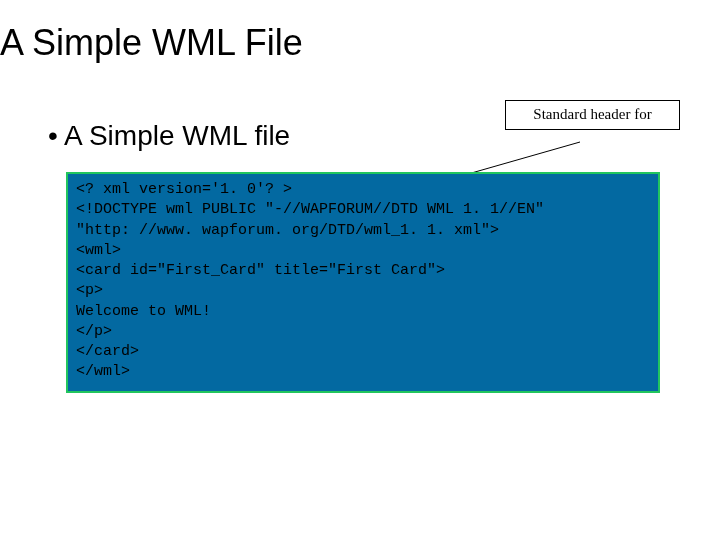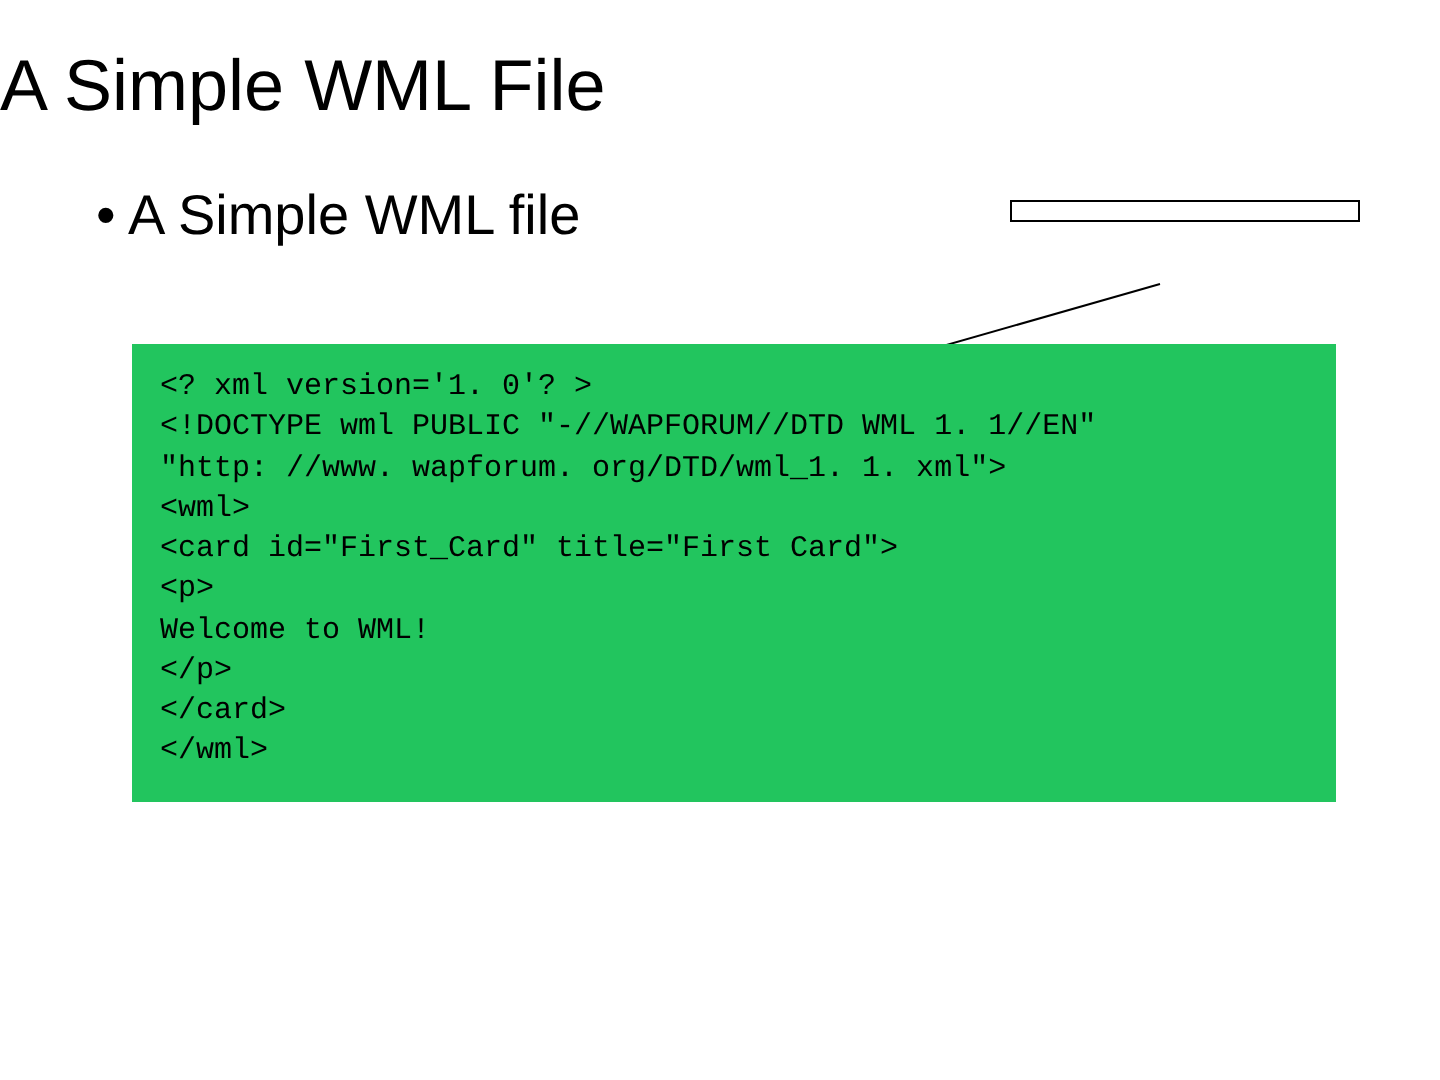--- a/index.html
+++ b/index.html
@@ -13,21 +13,21 @@
     position: relative;
   }
   .title {
     text-align: left;
     font-size: 36px;
     margin-top: 22px;
     font-weight: normal;
   }
   .bullet-row {
     position: absolute;
-    top: 92px;
+    top: 120px;
     left: 48px;
     font-size: 28px;
   }
   .callout {
     position: absolute;
     top: 100px;
     left: 505px;
     width: 165px;
     border: 1px solid #000;
     text-align: center;
@@ -35,45 +35,46 @@
     font-size: 15px;
     line-height: 1.25;
     padding: 4px 4px 5px 4px;
     background: #fff;
   }
   .codebox {
     position: absolute;
     top: 172px;
     left: 66px;
     width: 574px;
-    border: 6px solid #22c55e;
+    border: 2px solid #22c55e;
     font-family: "Courier New", Courier, monospace;
     font-size: 15px;
     line-height: 1.35;
     padding: 6px 8px 8px 8px;
     white-space: pre-wrap;
-    background: #22c55e;
+    background: #0369a1;
   }
   svg.arrow {
     position: absolute;
     top: 142px;
     left: 430px;
     width: 160px;
     height: 50px;
     overflow: visible;
   }
 </style>
 </head>
 <body>
 
 <h1 class="title">A Simple WML File</h1>
 
 <div class="bullet-row">• A Simple WML file</div>
 
 <div class="callout">
+  <div>Standard header for</div>
 </div>
 
 <svg class="arrow" viewBox="0 0 160 50">
   <line x1="150" y1="0" x2="10" y2="40" stroke="#000" stroke-width="1"></line>
   <polygon points="10,40 20,31 22,38" fill="#000"></polygon>
 </svg>
 
 <div class="codebox">&lt;? xml version='1. 0'? &gt;
 &lt;!DOCTYPE wml PUBLIC "-//WAPFORUM//DTD WML 1. 1//EN"
 "http: //www. wapforum. org/DTD/wml_1. 1. xml"&gt;

